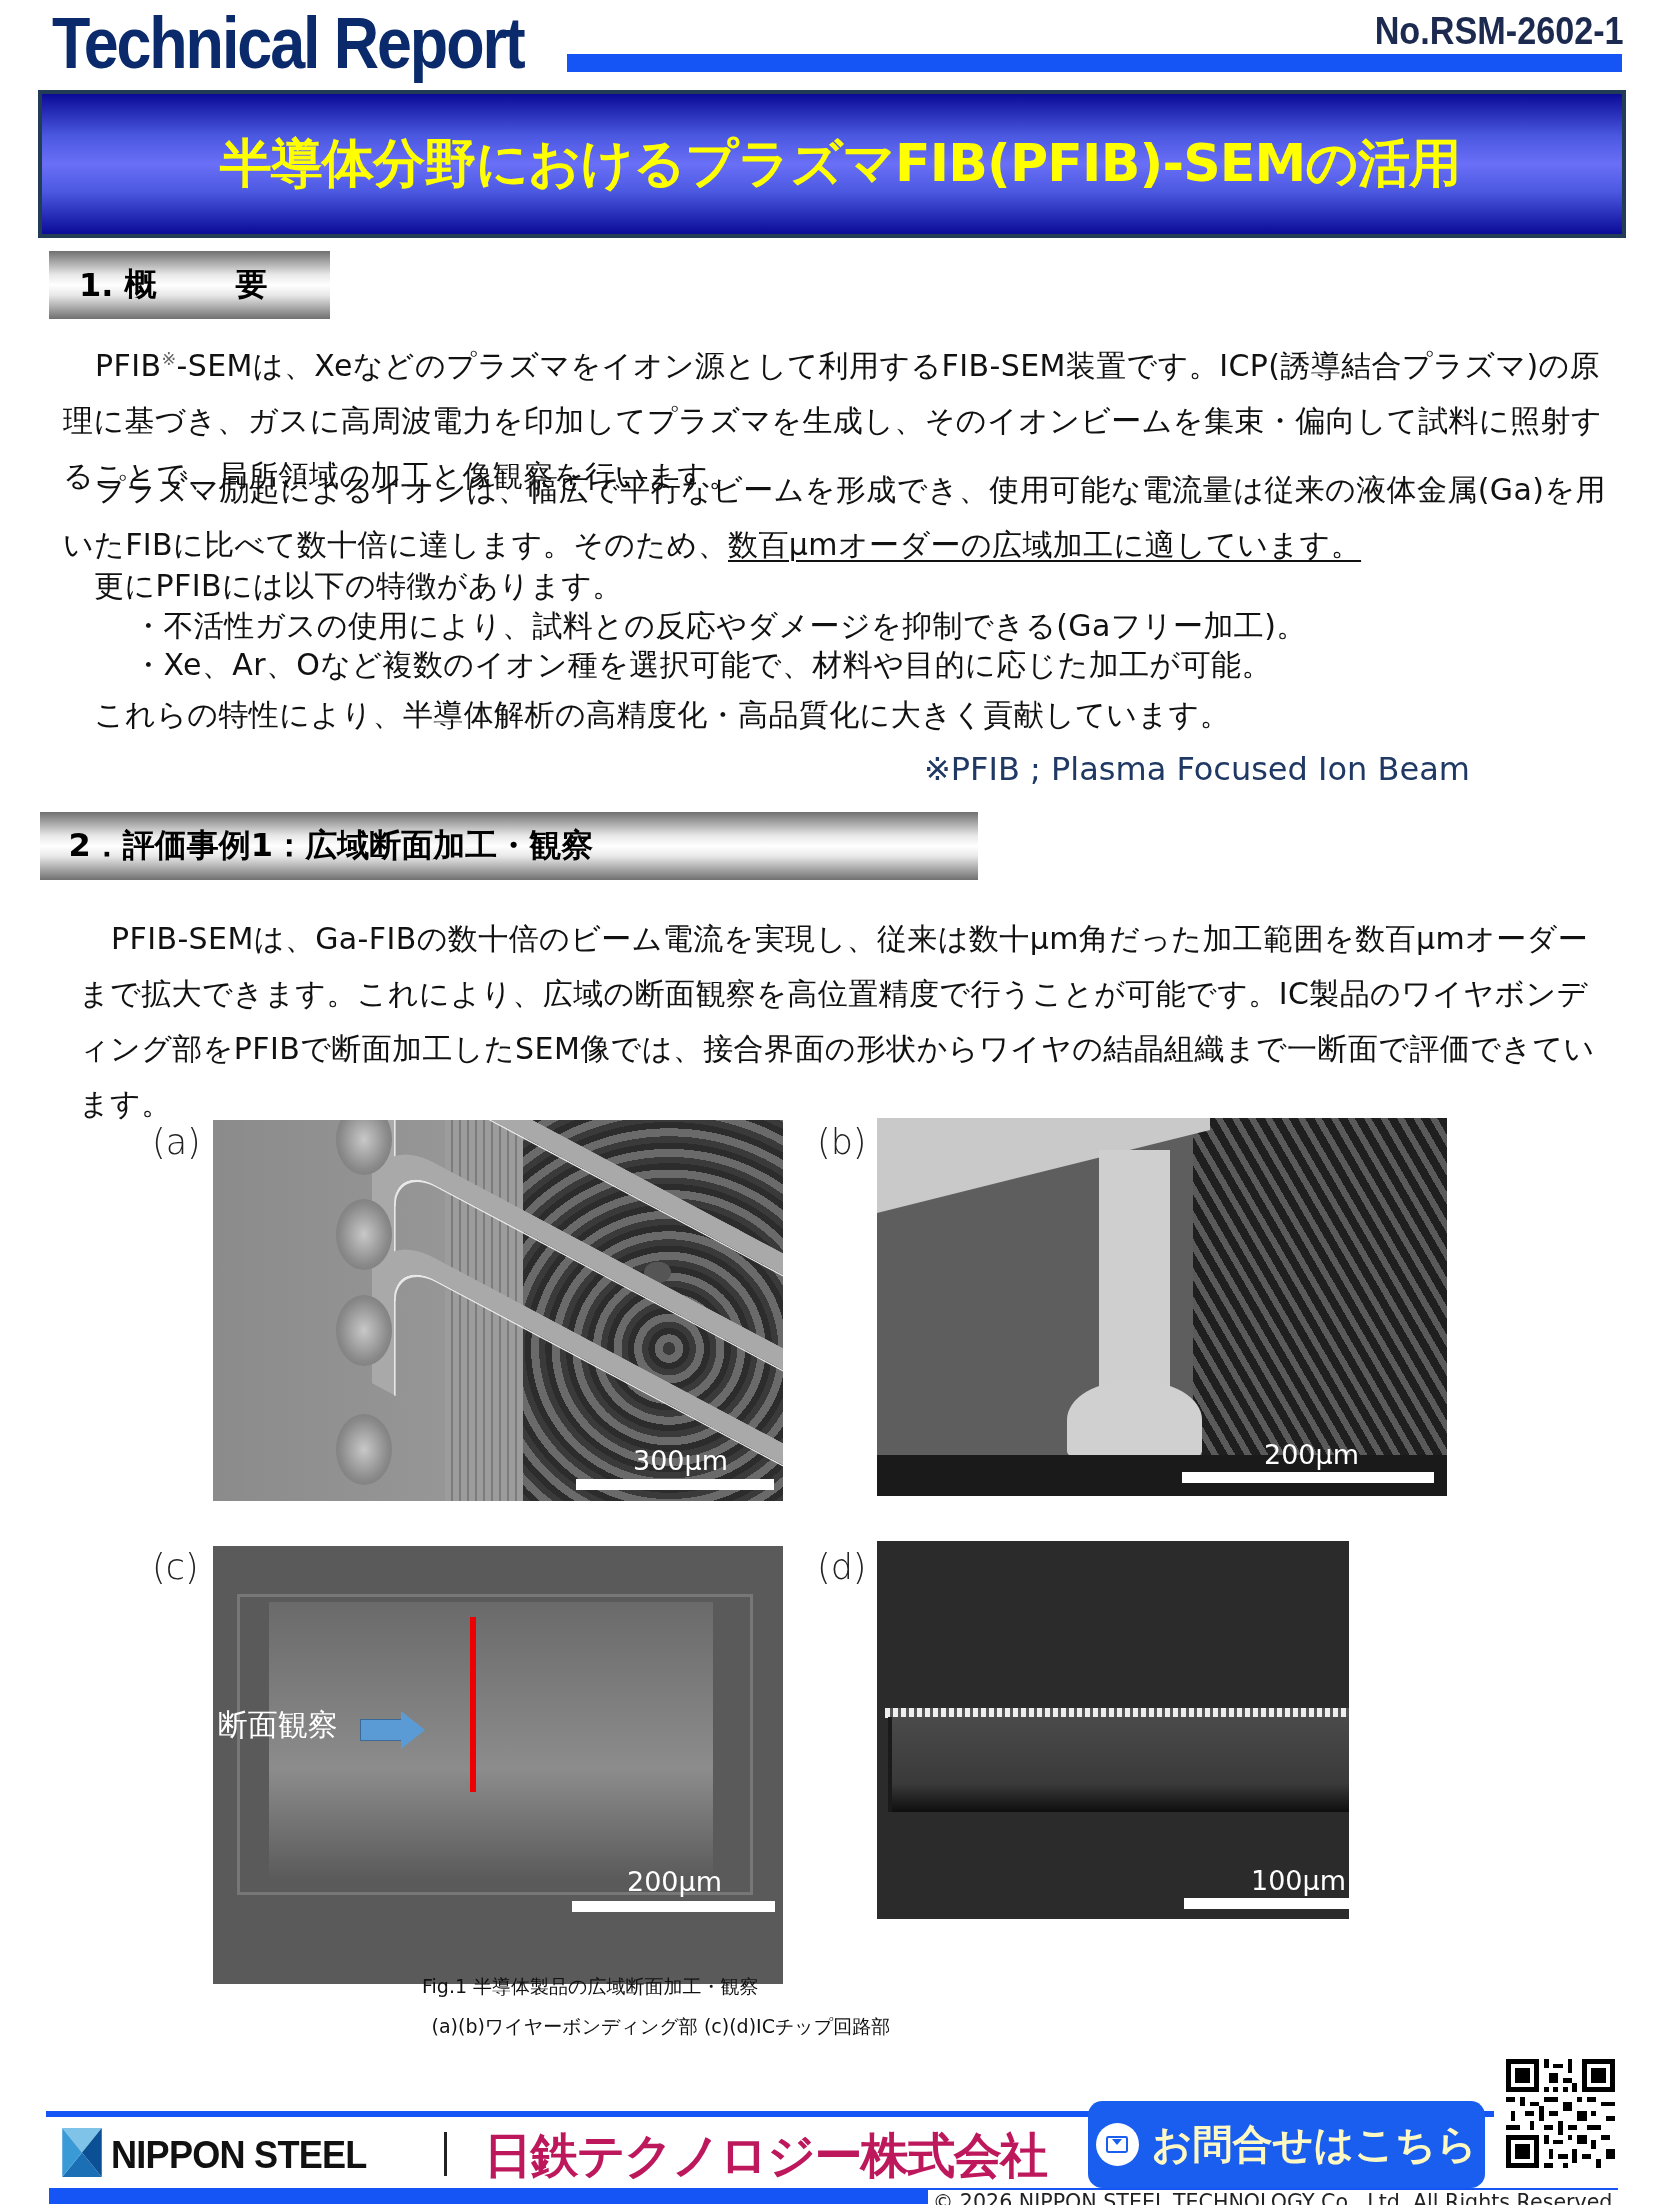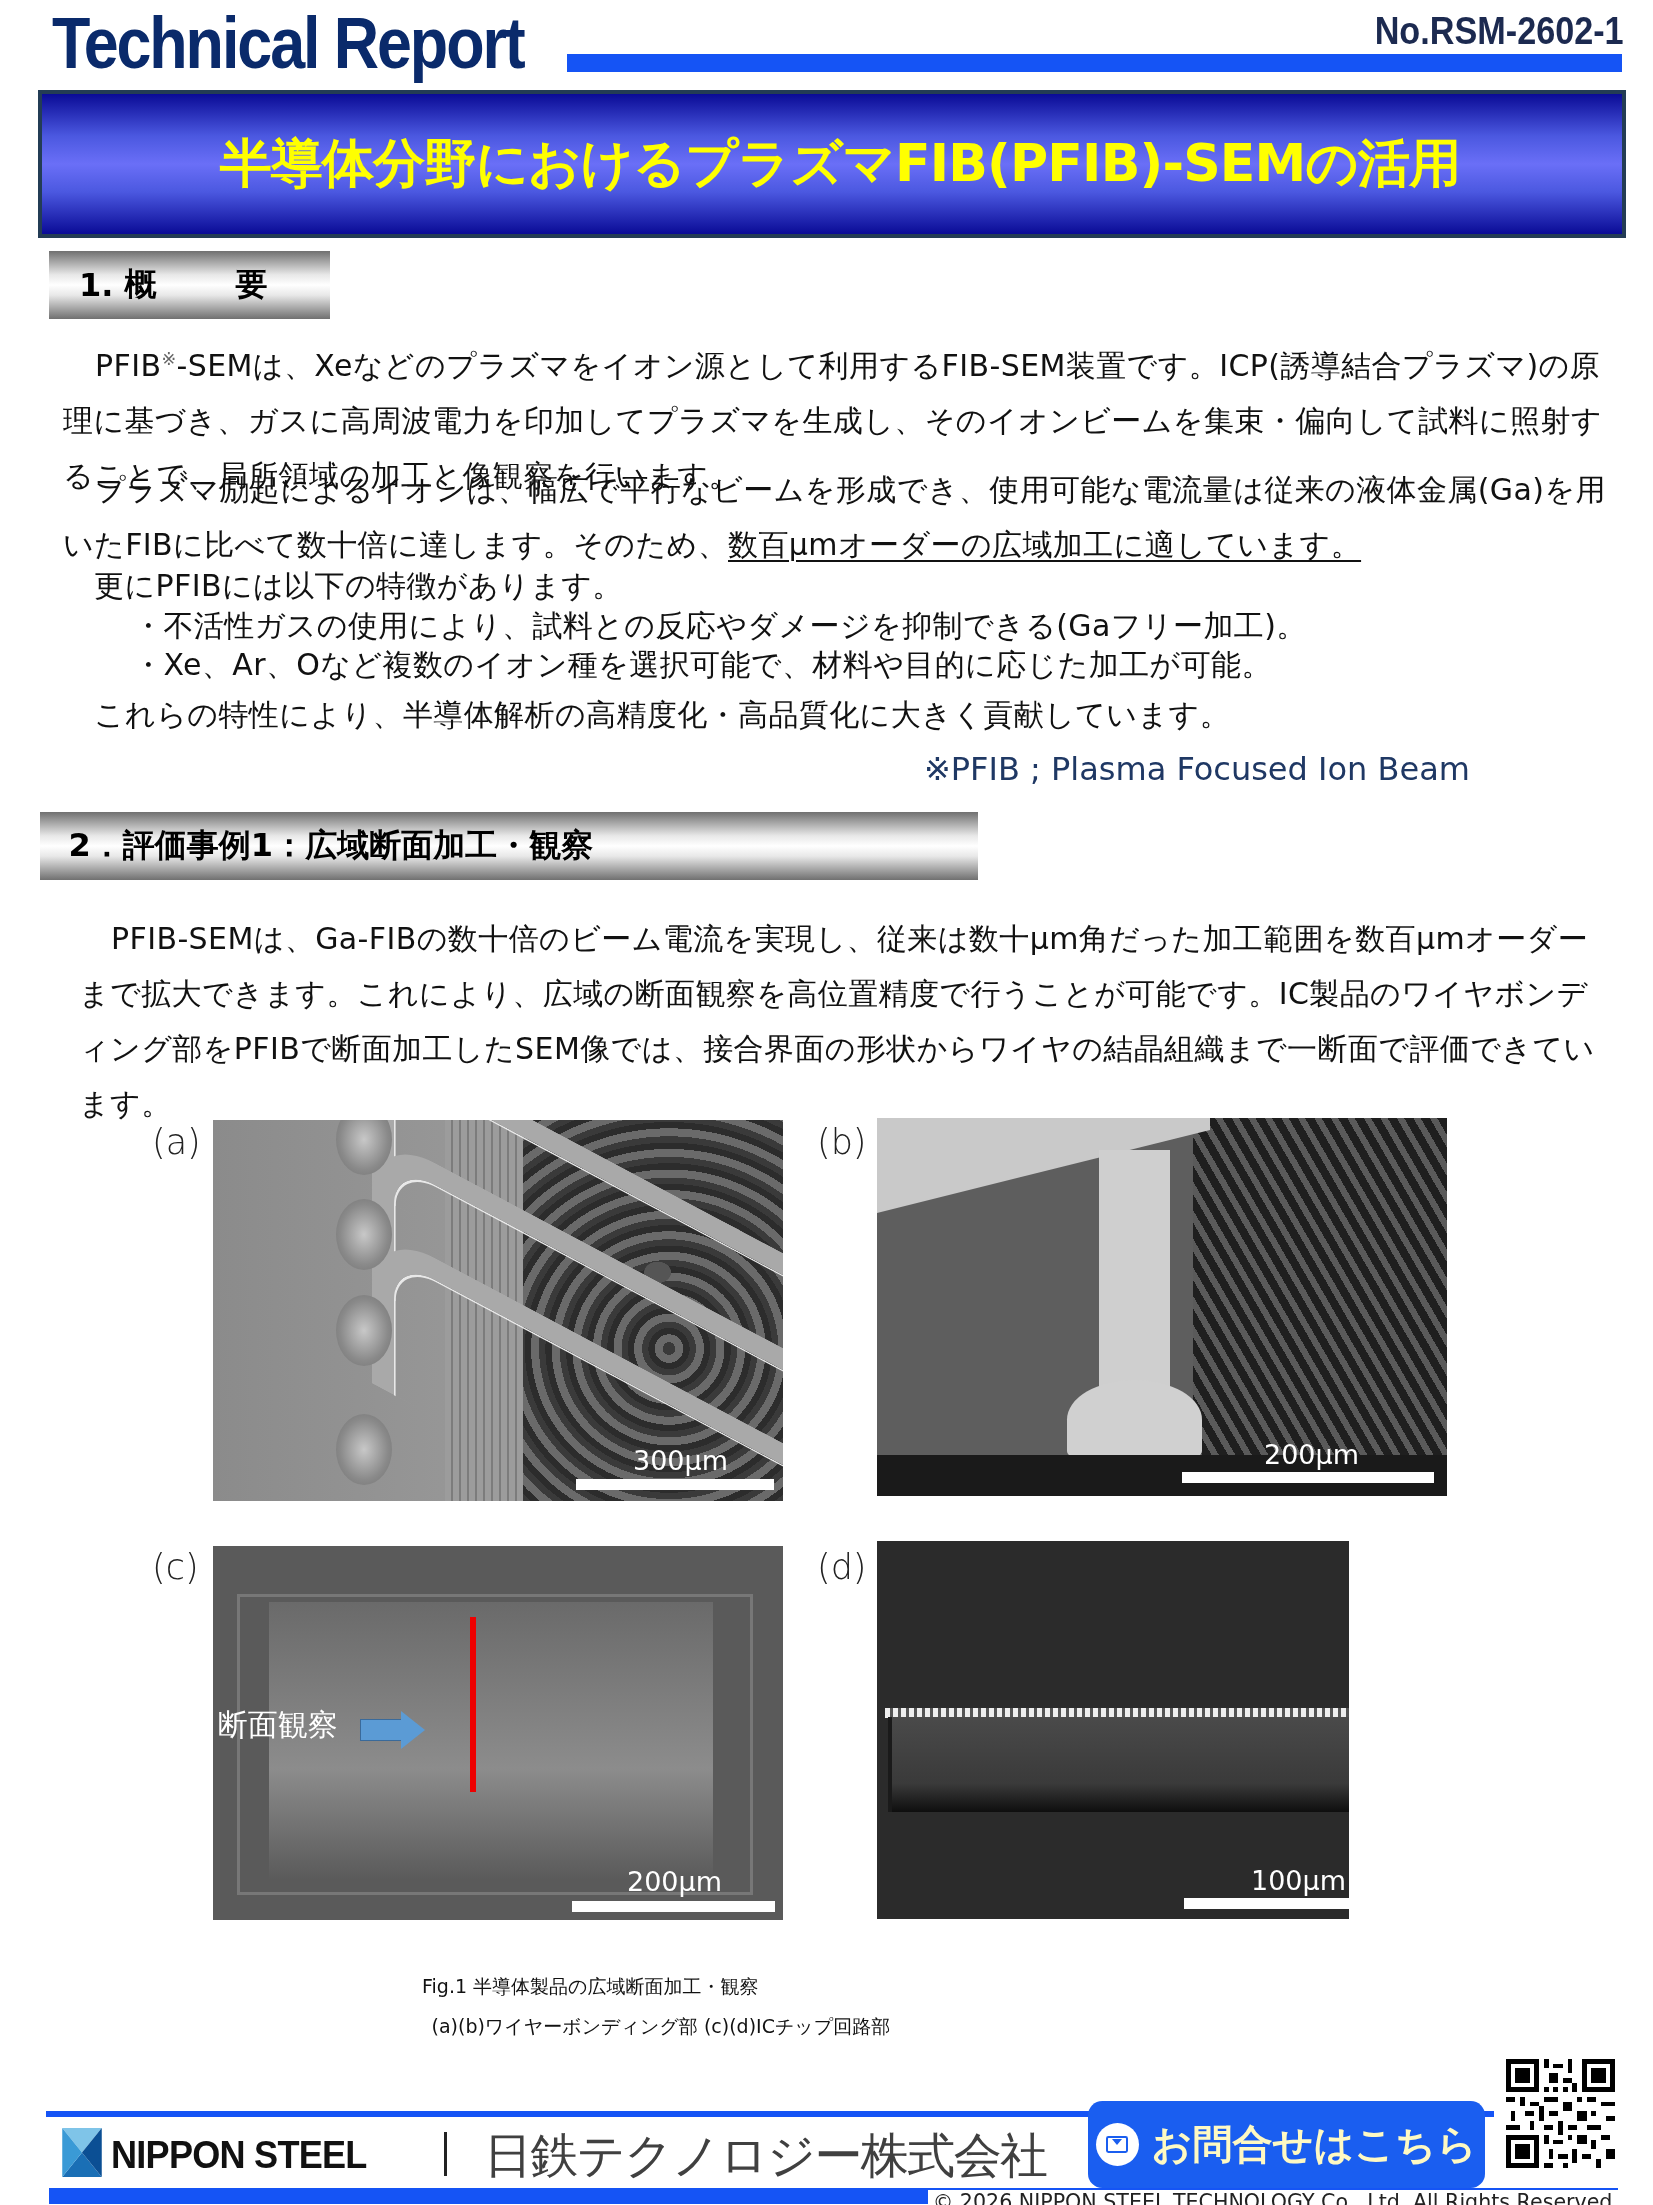--- a/index.html
+++ b/index.html
@@ -51,41 +51,41 @@
   .wire { position: absolute; border: 22px solid #a9a9a9; border-right: none; border-bottom: none; border-radius: 63px 0 0 0; width: 412px; height: 159px; transform: skewY(28deg); box-shadow: inset 1.6px 1.6px 0 #e8e8e8; }
   .pad { position: absolute; width: 56px; height: 71px; border-radius: 50%; background: radial-gradient(ellipse at 50% 50%, #c8c8c8, #8a8a8a 60%, #6e6e6e); }
 
   .figB { left: 877px; top: 1118px; width: 570px; height: 378px; background: #5e5e5e; }
   .figB .stripes { position: absolute; right: 0; top: 0; width: 254px; height: 100%; background: repeating-linear-gradient(60deg, #1f1f1f 0 8px, #5a5a5a 8px 14.3px); }
   .figB .floor { position: absolute; left: 0; bottom: 0; width: 100%; height: 41px; background: #1a1a1a; }
   .figB .wire-b { position: absolute; left: 0; top: 0; width: 333px; height: 95px; background: #c9c9c9; border-radius: 0 71px 0 0; transform: skewY(-14deg); transform-origin: left top; }
   .figB .wire-v { position: absolute; left: 222px; top: 32px; width: 71px; height: 301px; background: #cfcfcf; }
   .figB .ball { position: absolute; left: 190px; top: 262px; width: 135px; height: 79px; border-radius: 50% 50% 10% 10%; background: #d0d0d0; }
 
-  .figC { left: 213px; top: 1546px; width: 570px; height: 374px; background: #5a5a5a; }
+  .figC { left: 213px; top: 1546px; width: 570px; height: 438px; background: #5a5a5a; }
   .figC .frame { position: absolute; left: 24px; top: 48px; width: 516px; height: 301px; border: 3.2px solid #777; }
   .figC .inner { position: absolute; left: 56px; top: 56px; width: 444px; height: 278px; background: linear-gradient(180deg, #6a6a6a, #8c8c8c 60%, #5a5a5a); }
   .figC .redline { position: absolute; left: 257px; top: 71px; width: 5.6px; height: 175px; background: #ee0000; }
   .figC .arrow { position: absolute; left: 147px; top: 165px; width: 0; height: 0; }
   .figC .arrow .shaft { position: absolute; left: 0; top: 8px; width: 44px; height: 22px; background: #5b9bd5; border: 1.6px solid #3a6a9a; }
   .figC .arrow .head { position: absolute; left: 41px; top: 0; width: 0; height: 0; border-top: 19px solid transparent; border-bottom: 19px solid transparent; border-left: 24px solid #5b9bd5; }
   .figC .ann { position: absolute; left: 4.8px; top: 159px; font-size: 30px; color: #fff; }
 
   .figD { left: 877px; top: 1541px; width: 472px; height: 378px; background: #2b2b2b; }
   .figD .band { position: absolute; left: 8px; top: 167px; width: 562px; height: 9.5px; background: repeating-linear-gradient(90deg, #eee 0 4.8px, #555 4.8px 8px); }
   .figD .trench { position: absolute; left: 11px; top: 176px; width: 559px; height: 95px; background: linear-gradient(180deg, #4a4a4a, #3a3a3a 70%, #0e0e0e); border-left: 4.8px solid #1a1a1a; }
 
   .caption { left: 422px; top: 1966px; font-size: 19px; line-height: 40px; color: #111; }
 
   
   .foot-line { left: 46px; top: 2111px; width: 1448px; height: 6.3px; background: #1554f5; }
   .logo-mark { left: 62px; top: 2128px; width: 40px; height: 49px; }
   .logo-text { left: 111px; top: 2134px; font-family: "Liberation Sans", sans-serif; font-weight: 700; font-size: 38px; color: #111; letter-spacing: -0.8px; transform: scaleX(0.95); transform-origin: left top; }
   .logo-sep { left: 444px; top: 2132px; width: 3.2px; height: 44px; background: #222; }
-  .company { left: 484px; top: 2124px; font-weight: 400; font-size: 48px; color: #404040; letter-spacing: -1.6px; }
+  .company { left: 484px; top: 2124px; font-weight: 700; font-size: 48px; color: #be185d; letter-spacing: -1.6px; }
   .contact-btn { left: 1088px; top: 2101px; width: 397px; height: 87px; background: #1a5ef0; border-radius: 14.3px; display: flex; align-items: center; justify-content: center; gap: 12.7px; cursor: pointer; }
   .contact-btn .ico { width: 43px; height: 43px; border-radius: 50%; background: #fff; display: flex; align-items: center; justify-content: center; }
   .contact-btn .ico span { width: 22px; height: 17.5px; border: 2.4px solid #1a5ef0; border-radius: 2.4px; position: relative; display: block; }
   .contact-btn .ico span::after { content: ""; position: absolute; left: 3.2px; top: 1.6px; width: 0; height: 0; border-left: 5.6px solid transparent; border-right: 5.6px solid transparent; border-top: 6.3px solid #1a5ef0; }
   .contact-btn .lbl { color: #fef9c3; font-weight: 700; font-size: 40px; }
   .qr { left: 1506px; top: 2058px; width: 109px; height: 111px; }
   .foot-bar { left: 49px; top: 2188px; width: 1569px; height: 16px; background: #1554f5; }
   .copyright { right: 35px; top: 2178px; font-size: 20.6px; color: #222; background: #fff; padding-left: 4.8px; margin-top: 12px; }
 </style>
 </head>

